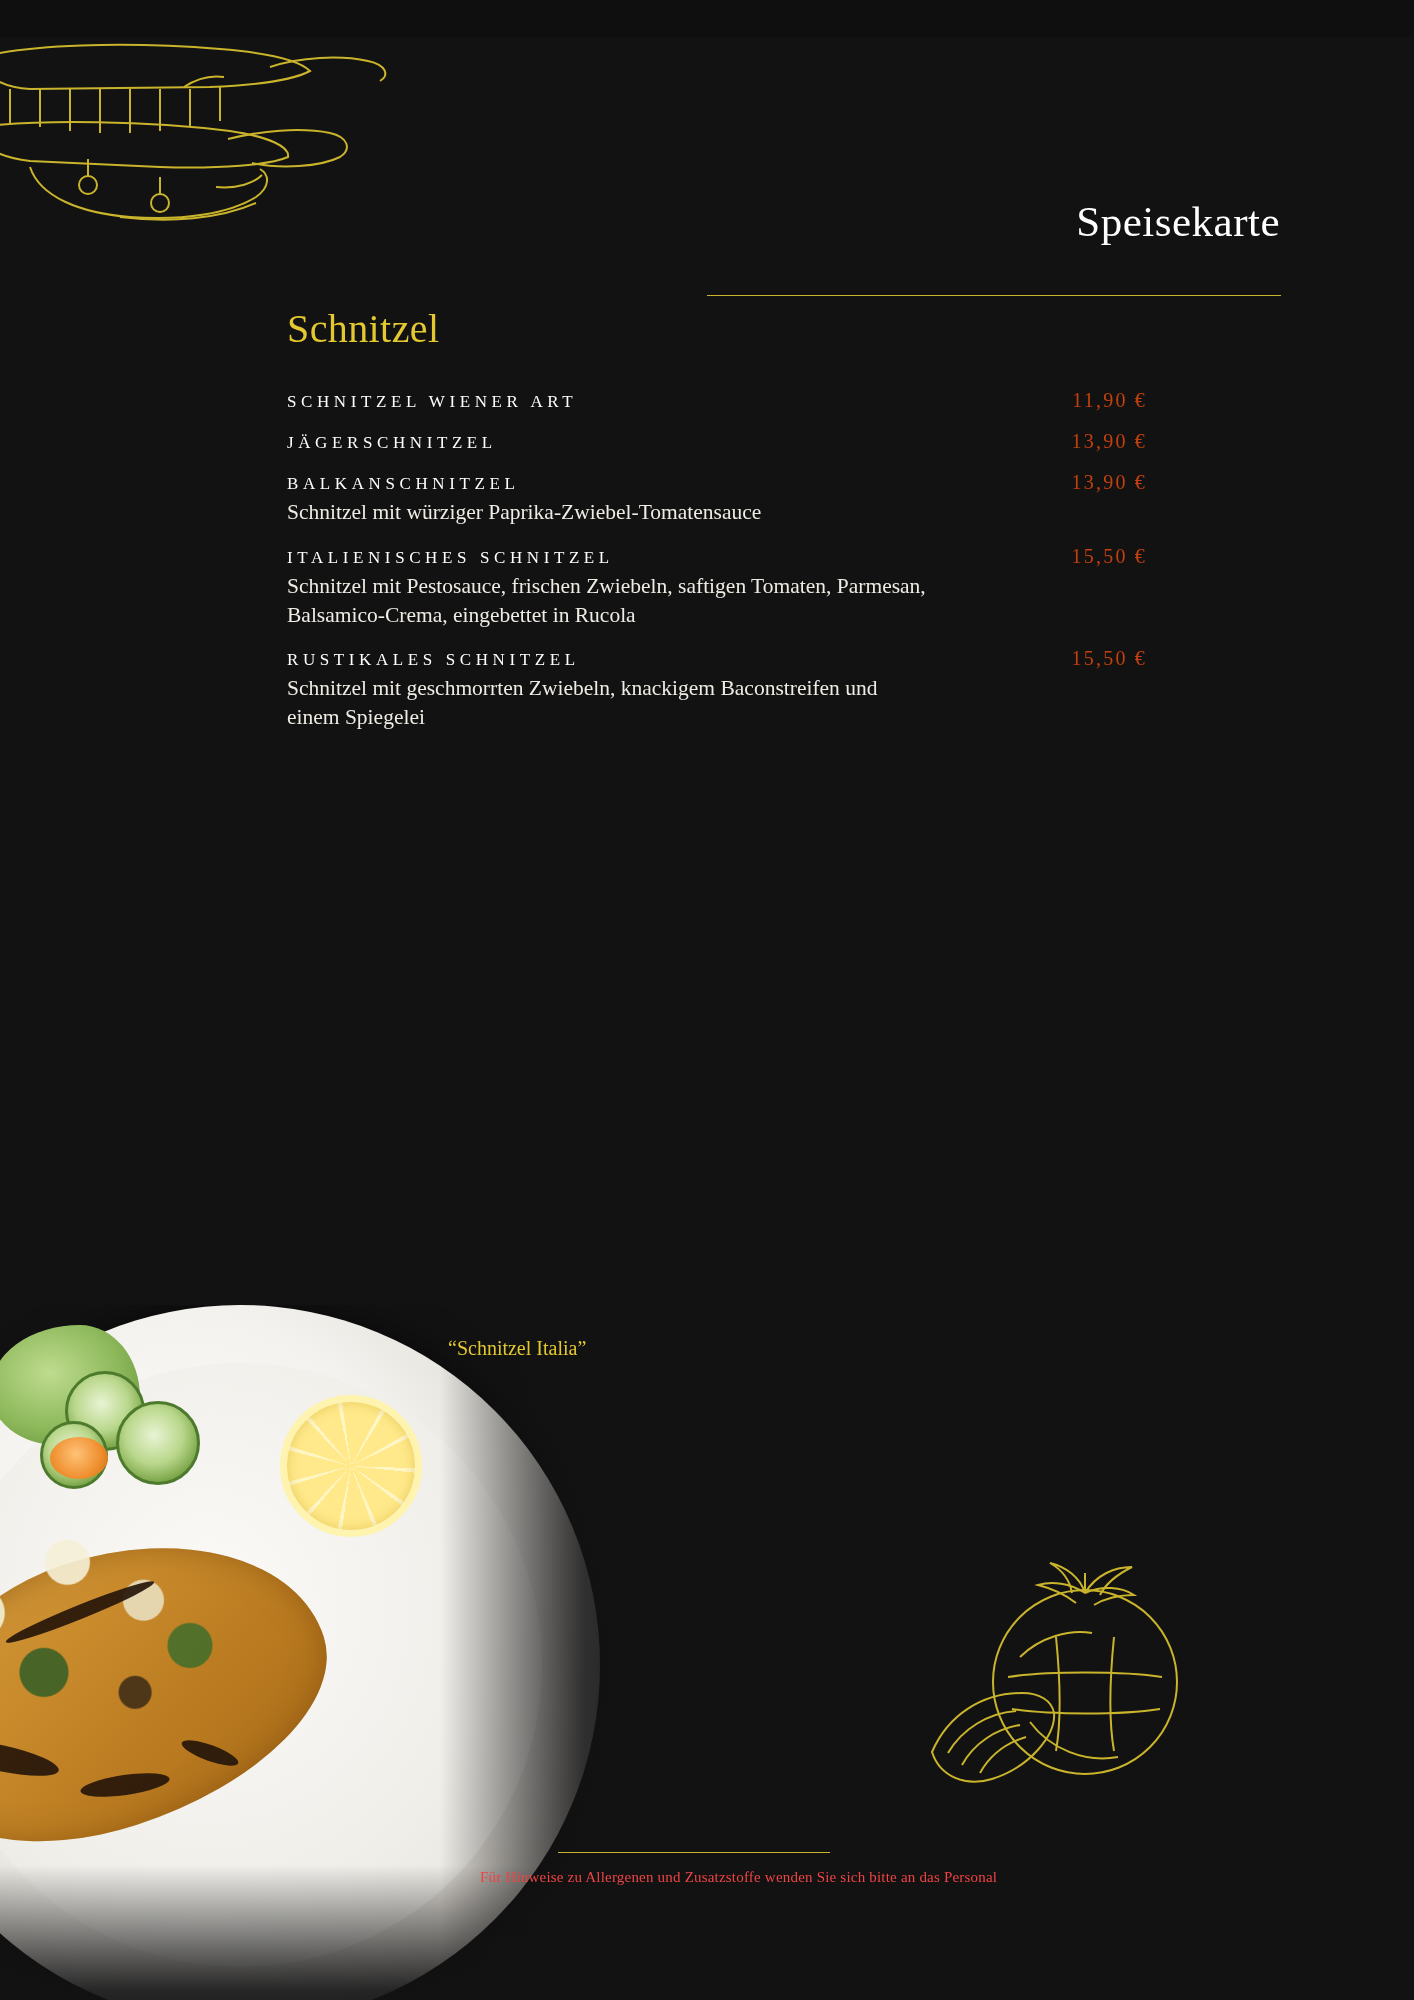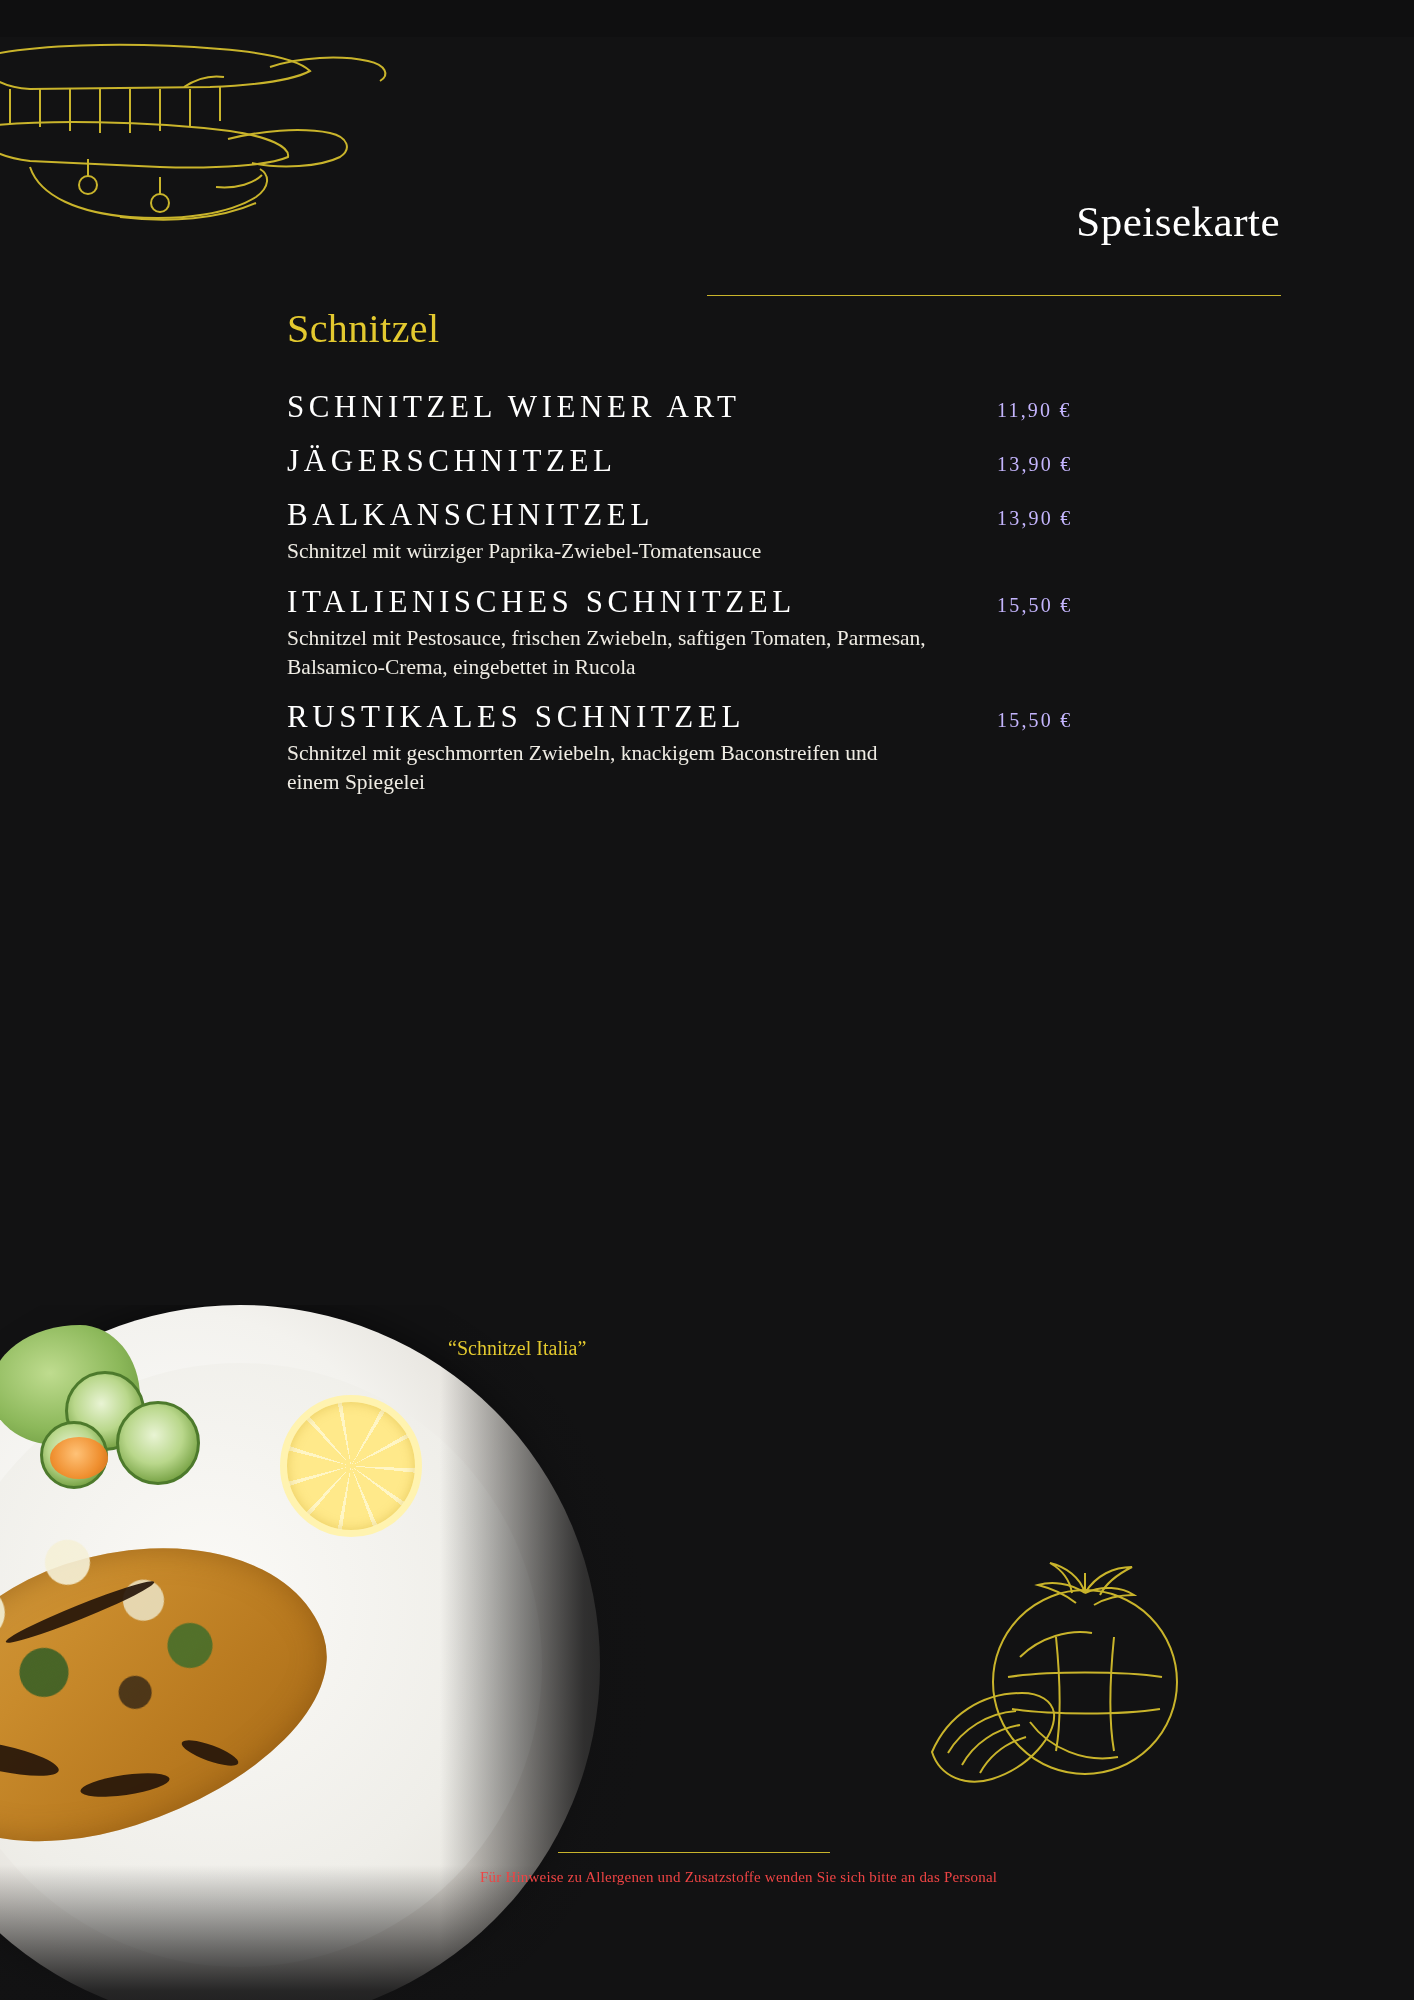--- a/index.html
+++ b/index.html
@@ -81,35 +81,35 @@
   .item {
     position: relative;
     margin-bottom: 18px;
   }
   .item-head {
     display: flex;
     align-items: baseline;
     justify-content: space-between;
   }
   .item-name {
-    font-size: 31px;
+    font-size: 17px;
     letter-spacing: 4.6px;
     color: #ffffff;
     text-transform: uppercase;
     font-weight: 400;
     white-space: nowrap;
   }
   .item-price {
     font-size: 20px;
     letter-spacing: 2.2px;
-    color: #c4b5fd;
+    color: #c2410c;
     white-space: nowrap;
     padding-left: 24px;
     min-width: 150px;
-    text-align: left;
+    text-align: right;
   }
   .item-desc {
     margin-top: 4px;
     font-size: 21.5px;
     line-height: 1.34;
     color: #efece4;
     max-width: 640px;
   }
 
   .caption {

